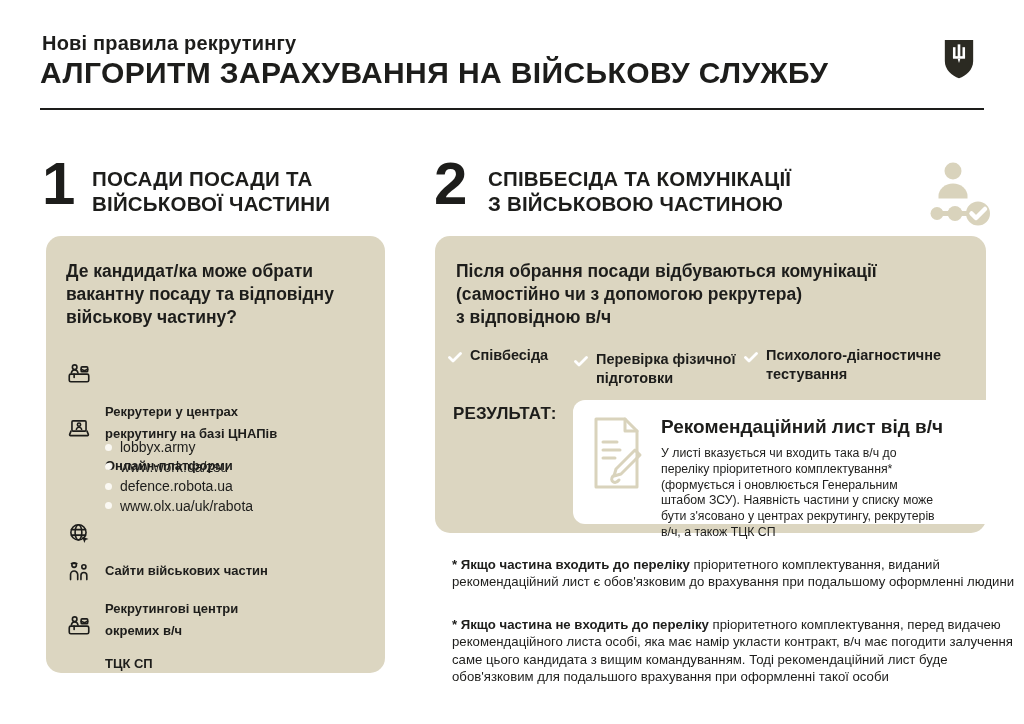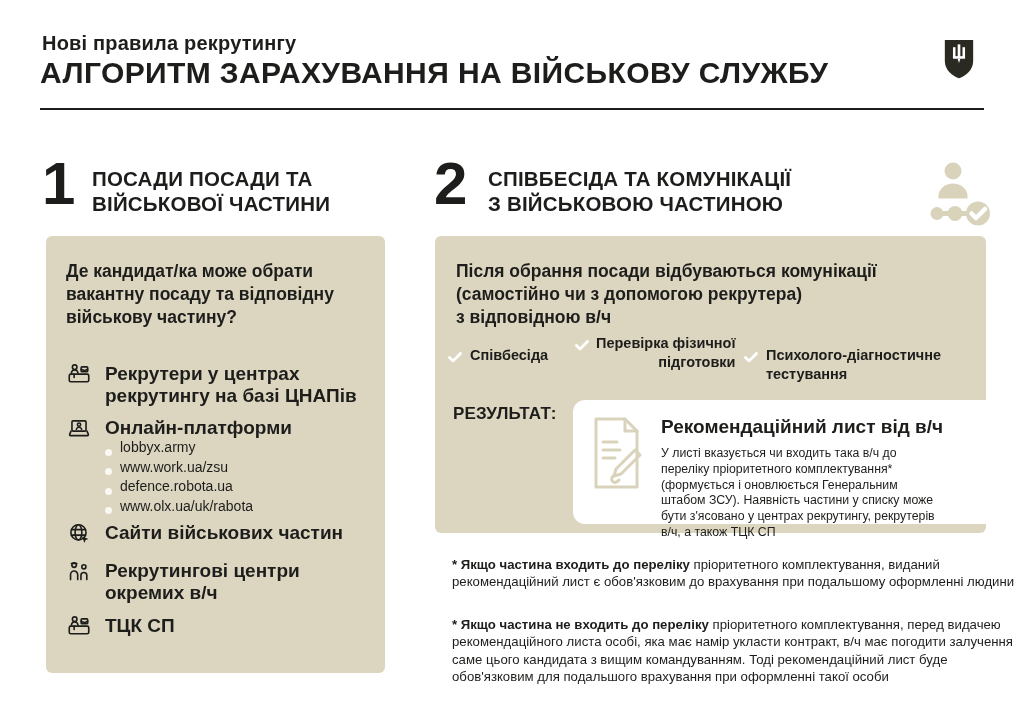--- a/index.html
+++ b/index.html
@@ -15,33 +15,33 @@
   
   .step-num{font-size:60px;font-weight:800;line-height:56px;}
   .num1{left:42px;top:156px;}
   .num2{left:434px;top:156px;}
   .step-title{font-size:20.5px;font-weight:800;line-height:25px;letter-spacing:.2px;}
   .title1{left:92px;top:166px;}
   .title2{left:488px;top:166px;}
   .step2-icon{left:928px;top:160px;width:74px;height:68px;}
 
   
-  .card{background:#dcd6c1;border-radius:6px;}
+  .card{background:#dcd6c1;border-radius:15px;}
   .card1{left:46px;top:236px;width:339px;height:437px;}
   .card2{left:435px;top:236px;width:551px;height:297px;}
 
   .question{left:20px;top:24px;font-size:17.5px;font-weight:700;line-height:23px;}
   .intro{left:21px;top:24px;font-size:17.5px;font-weight:700;line-height:23px;}
 
   .li{left:20px;display:flex;gap:13px;align-items:flex-start;}
   .li-icon{width:26px;height:26px;flex:0 0 26px;display:inline-block;}
   .li-icon svg{width:26px;height:26px;display:block;}
-  .li-text{font-size:19px;font-weight:700;line-height:22px;padding-top:1px;}
+  .li-text{font-size:13px;font-weight:700;line-height:22px;padding-top:1px;margin-top:38px;}
   .sublinks{left:59px;font-size:14px;line-height:16.5px;font-weight:400;}
-  .sublinks .row{display:flex;align-items:flex-end;gap:8px;margin-bottom:3px;}
+  .sublinks .row{display:flex;align-items:center;gap:8px;margin-bottom:3px;}
   .dot{width:7px;height:7px;border-radius:50%;background:#faf8f2;flex:0 0 7px;}
 
   .check-col{display:flex;gap:7px;align-items:flex-start;}
   .check-mark{flex:0 0 15px;padding-top:3px;}
   .check-label{font-size:14.5px;font-weight:700;line-height:19px;}
 
   .result-label{left:18px;top:168px;font-size:17px;font-weight:800;letter-spacing:.2px;}
   .result-box{left:138px;top:164px;width:469px;height:124px;background:#ffffff;border-radius:12px;}
   .doc-icon{left:18px;top:16px;width:52px;height:74px;}
   .result-title{left:88px;top:16px;font-size:19px;font-weight:800;}
@@ -211,21 +211,21 @@
   <div class="abs check-col" style="left:13px;top:110px;">
     <span class="check-mark">
       <svg width="14" height="11" viewBox="0 0 14 11">
           <path d="M1.5 5.5 L5 9 L12.5 1.5" stroke="#ffffff" stroke-width="2.8" fill="none" stroke-linecap="round" stroke-linejoin="round"></path>
         </svg>
     </span>
     <div class="check-label">
       <div>Співбесіда</div>
     </div>
   </div>
-  <div class="abs check-col" style="left:139px;top:98px;text-align:right;">
+  <div class="abs check-col" style="left:139px;top:114px;">
     <span class="check-mark">
       <svg width="14" height="11" viewBox="0 0 14 11">
           <path d="M1.5 5.5 L5 9 L12.5 1.5" stroke="#ffffff" stroke-width="2.8" fill="none" stroke-linecap="round" stroke-linejoin="round"></path>
         </svg>
     </span>
     <div class="check-label">
       <div>Перевірка фізичної</div>
       <div>підготовки</div>
     </div>
   </div>

